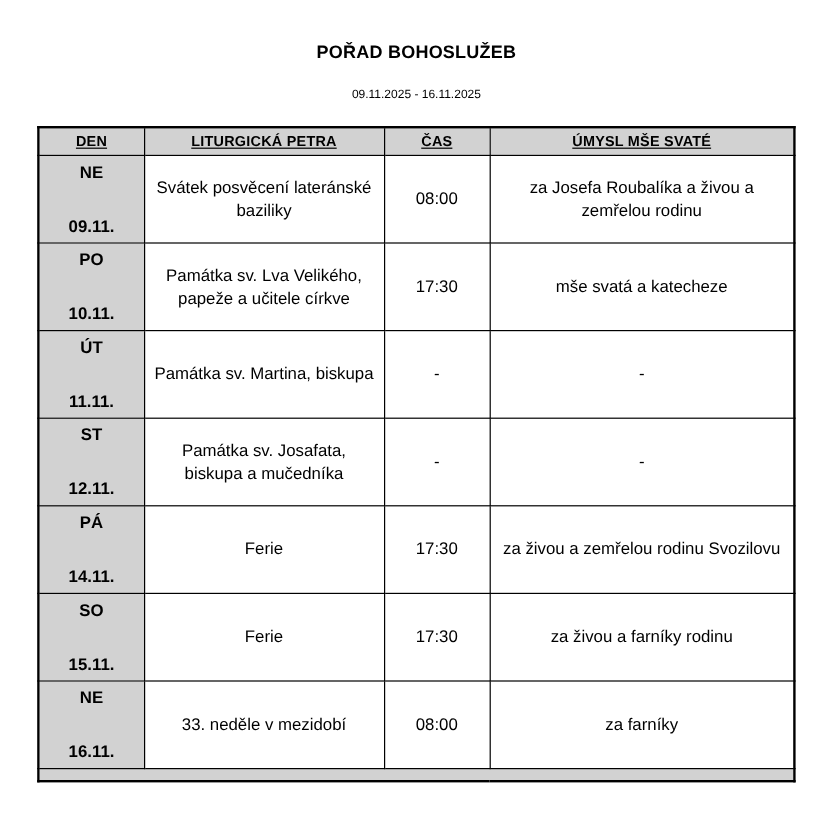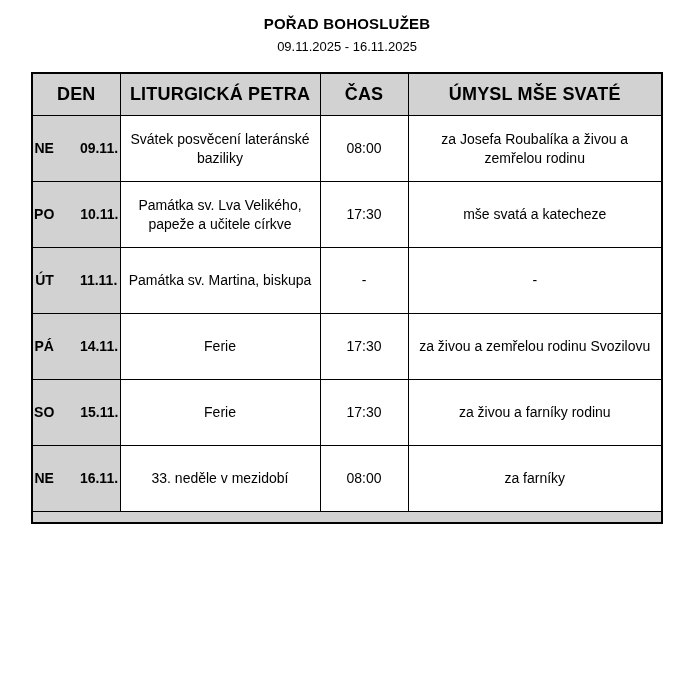--- a/index.html
+++ b/index.html
@@ -5,57 +5,58 @@
   * { box-sizing: border-box; }
   html, body { margin: 0; padding: 0; }
   body {
     width: 694px;
     height: 683px;
     background: #ffffff;
     color: #000000;
     font-family: "Liberation Sans", "DejaVu Sans", sans-serif;
   }
   .doc-header { text-align: center; padding-top: 13px; }
-  .title-line { font-size: 15px; font-weight: bold; line-height: 21px; letter-spacing: 0.2px; }
-  .date-range { font-size: 13px; margin-top: 4px; line-height: 17px; }
+  .title-line { font-size: 15px; font-weight: bold; line-height: 21px; letter-spacing: 0.2px; margin-top: 20px; }
+  .date-range { font-size: 10px; margin-top: 17px; line-height: 17px; }
 
   table.schedule {
     border-collapse: collapse;
     table-layout: fixed;
     width: 630px;
     margin: 17px auto 0 auto;
     border: 2px solid var(--border-color, #000);
   }
   th, td {
     border: 1px solid var(--border-color, #000);
     text-align: center;
     vertical-align: middle;
     overflow: hidden;
   }
   thead th {
     background: var(--header-bg, #d2d2d2);
-    font-size: 18px;
+    font-size: 12px;
     font-weight: bold;
     height: 23px;
-    padding: 10px 4px;
+    padding: 0 4px;
     letter-spacing: 0.2px;
+    text-decoration: underline;
   }
   tbody td {
     font-size: 14px;
     line-height: 19px;
     height: 66px;
     padding: 4px 8px;
     background: #ffffff;
   }
   td.day-cell {
     background: var(--day-bg, #d2d2d2);
     font-weight: bold;
     padding: 4px 2px;
   }
-  .day-wrap { display: flex; justify-content: center; align-items: center; gap: 26px; }
+  .day-wrap { display: flex; justify-content: center; align-items: center; gap: 26px; flex-direction: column; }
   tfoot td {
     background: var(--day-bg, #d2d2d2);
     height: 11px;
     padding: 0;
   }
 </style>
 </head>
 <body>
 
 <div class="doc-header">
@@ -108,20 +109,31 @@
           <span>11.11.</span>
         </div>
       </td>
       <td>Památka sv. Martina, biskupa</td>
       <td>-</td>
       <td>-</td>
     </tr>
     <tr>
       <td class="day-cell">
         <div class="day-wrap">
+          <span>ST</span>
+          <span>12.11.</span>
+        </div>
+      </td>
+      <td>Památka sv. Josafata, biskupa a mučedníka</td>
+      <td>-</td>
+      <td>-</td>
+    </tr>
+    <tr>
+      <td class="day-cell">
+        <div class="day-wrap">
           <span>PÁ</span>
           <span>14.11.</span>
         </div>
       </td>
       <td>Ferie</td>
       <td>17:30</td>
       <td>za živou a zemřelou rodinu Svozilovu</td>
     </tr>
     <tr>
       <td class="day-cell">

